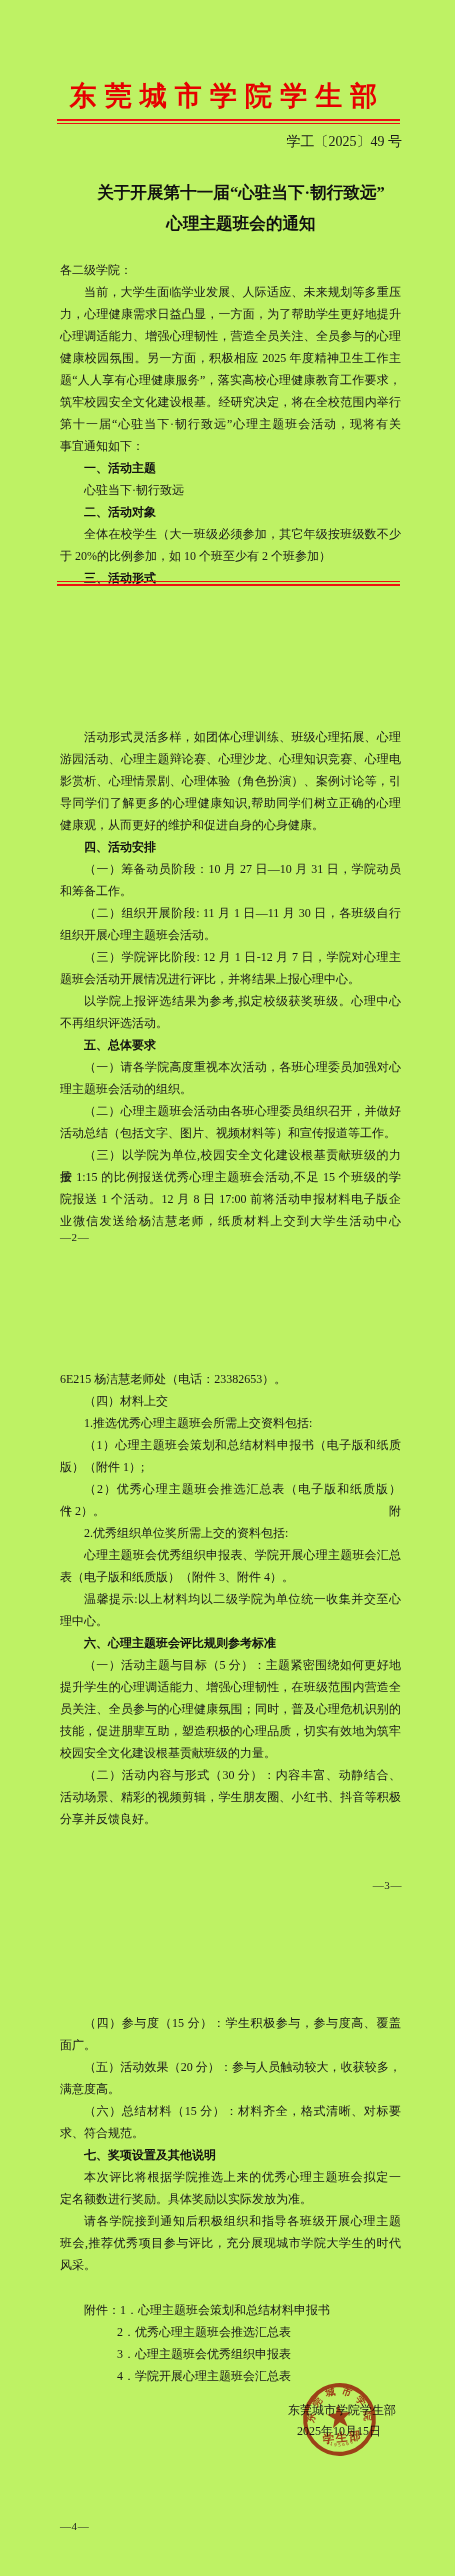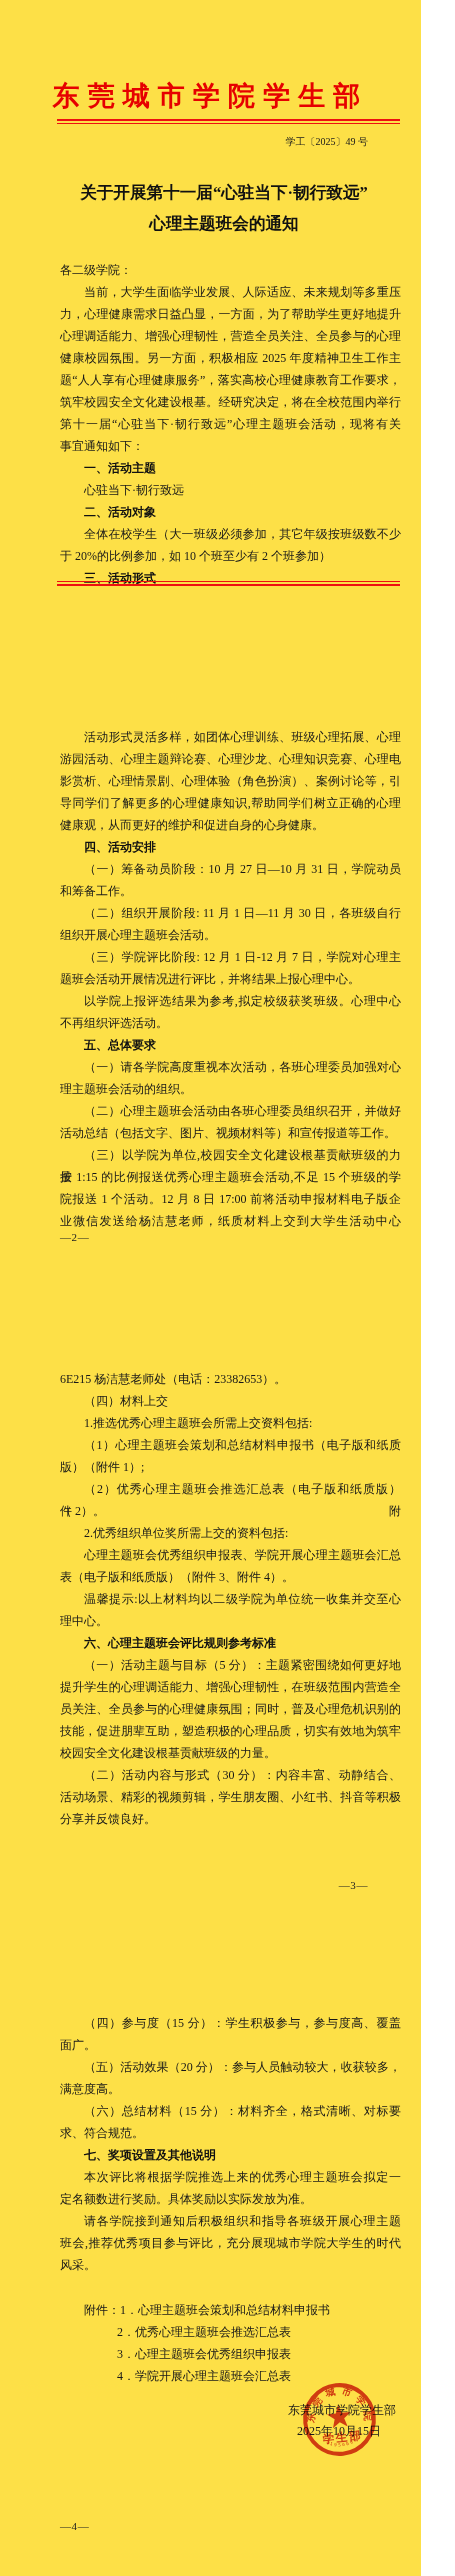--- a/index.html
+++ b/index.html
@@ -1,24 +1,24 @@
 <!DOCTYPE html>
 <html style="font-size:9.2px"><head>
 <meta charset="utf-8">
 <style>
   html,body{margin:0;padding:0;background:#ffffff;}
-  #canvas{position:relative;width:421px;height:2576px;background:#fde047;overflow:hidden;
+  #canvas{position:relative;width:455px;height:2576px;background:#bef264;overflow:hidden;
           font-family:"Liberation Serif","DejaVu Serif",serif;color:#1a1a1a;}
   .abs{position:absolute;}
   
   #org-title{left:0;right:0;top:79px;text-align:center;font-size:27px;line-height:34px;
              font-weight:bold;color:#e60000;letter-spacing:0.30em;white-space:nowrap;}
   .rule{left:57px;width:343px;}
   .rule .bar{background:#ee1010;}
-  #doc-no{right:53px;top:134px;font-size:10px;line-height:15px;}
+  #doc-no{right:53px;top:134px;font-size:14px;line-height:15px;}
   .title-ln{left:0;right:0;text-align:center;font-weight:bold;font-size:16.6px;line-height:25px;color:#111;padding-left:27px;}
   #title1{top:180px;}
   #title2{top:211px;}
   
   .blk{left:60px;width:341px;}
   .ln{font-size:12px;line-height:22px;height:22px;text-align:justify;text-align-last:justify;color:#181818;}
   .ln.end{text-align-last:left;}
   .ln.ind{text-indent:24px;}
   .ln.hd{font-family:"Liberation Sans","DejaVu Sans",sans-serif;font-weight:bold;text-align-last:left;
          text-indent:24px;color:#111;}

